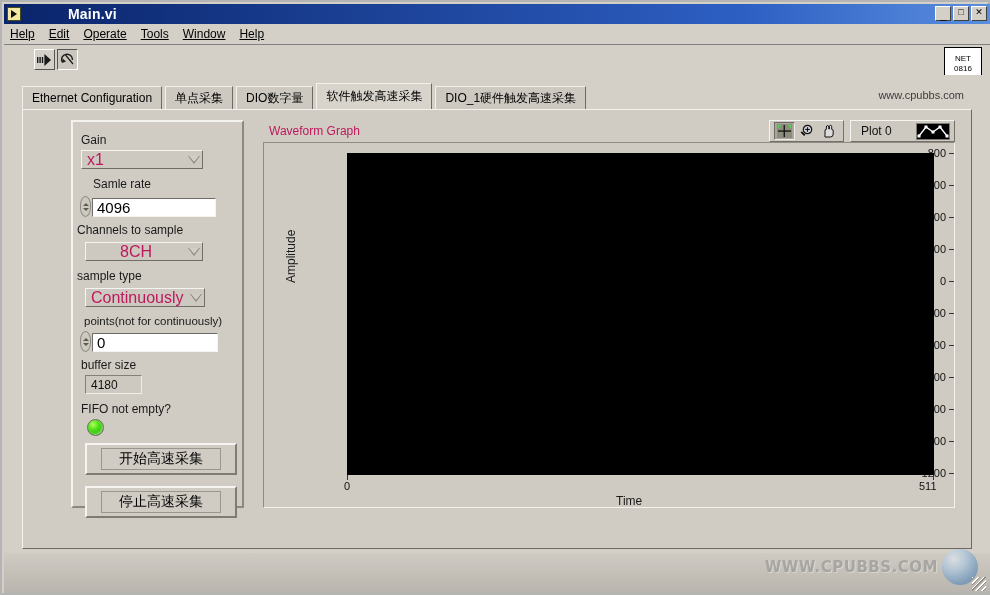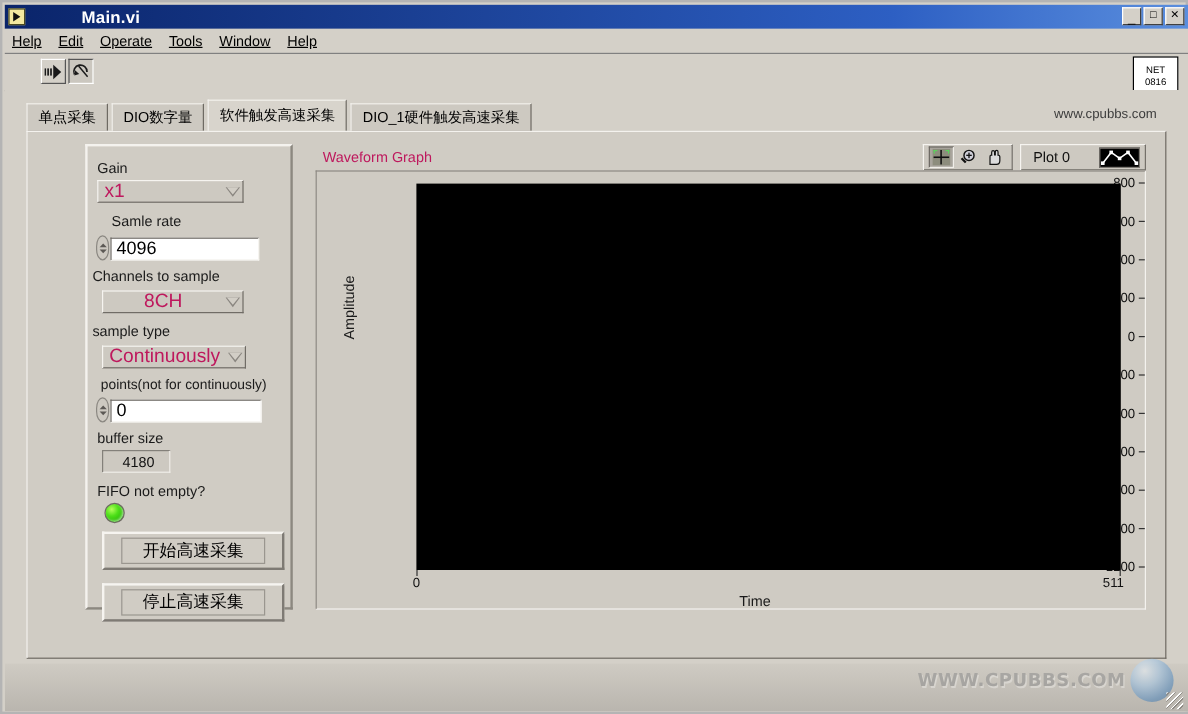--- a/index.html
+++ b/index.html
@@ -89,21 +89,21 @@
     border-left:5px solid transparent;border-right:5px solid transparent;border-top:6px solid #d2cec6;}
 
   
   .numbox{position:absolute;height:19px;background:#fff;
     border-top:1px solid #6f6b66;border-left:1px solid #6f6b66;
     border-right:1px solid #f6f4f0;border-bottom:1px solid #f6f4f0;
     font-size:15px;color:#000;display:flex;align-items:center;padding-left:4px;box-sizing:border-box;}
   .grey-box{position:absolute;height:19px;background:#cdc9c1;
     border-top:1px solid #83807a;border-left:1px solid #83807a;
     border-right:1px solid #f0eee9;border-bottom:1px solid #f0eee9;
-    font-size:12px;color:#111;display:flex;align-items:center;padding-left:16px;box-sizing:border-box;}
+    font-size:12px;color:#111;display:flex;align-items:center;padding-left:5px;box-sizing:border-box;}
 
   
   .spin{position:absolute;width:11px;height:21px;border-radius:6px/10px;
     background:#cdc9c1;border:1px solid #8b8882;box-sizing:border-box;
     display:flex;flex-direction:column;align-items:center;justify-content:center;}
   .spin i{display:block;width:0;height:0;border-left:3px solid transparent;border-right:3px solid transparent;}
   .spin i.up{border-bottom:3.5px solid #5c5955;margin-bottom:2px;}
   .spin i.dn{border-top:3.5px solid #5c5955;}
 
   
@@ -214,20 +214,23 @@
       <div>NET</div>
       <div>0816</div>
     </div>
   </div>
 
   <div class="panel">
     <div class="panel-shadow"></div>
 
     <div class="tabstrip">
       <div class="tab">
+          <span>Ethernet Configuration</span>
+        </div>
+      <div class="tab">
           <span>单点采集</span>
         </div>
       <div class="tab">
           <span>DIO数字量</span>
         </div>
       <div class="tab active">
           <span>软件触发高速采集</span>
         </div>
       <div class="tab">
           <span>DIO_1硬件触发高速采集</span>

